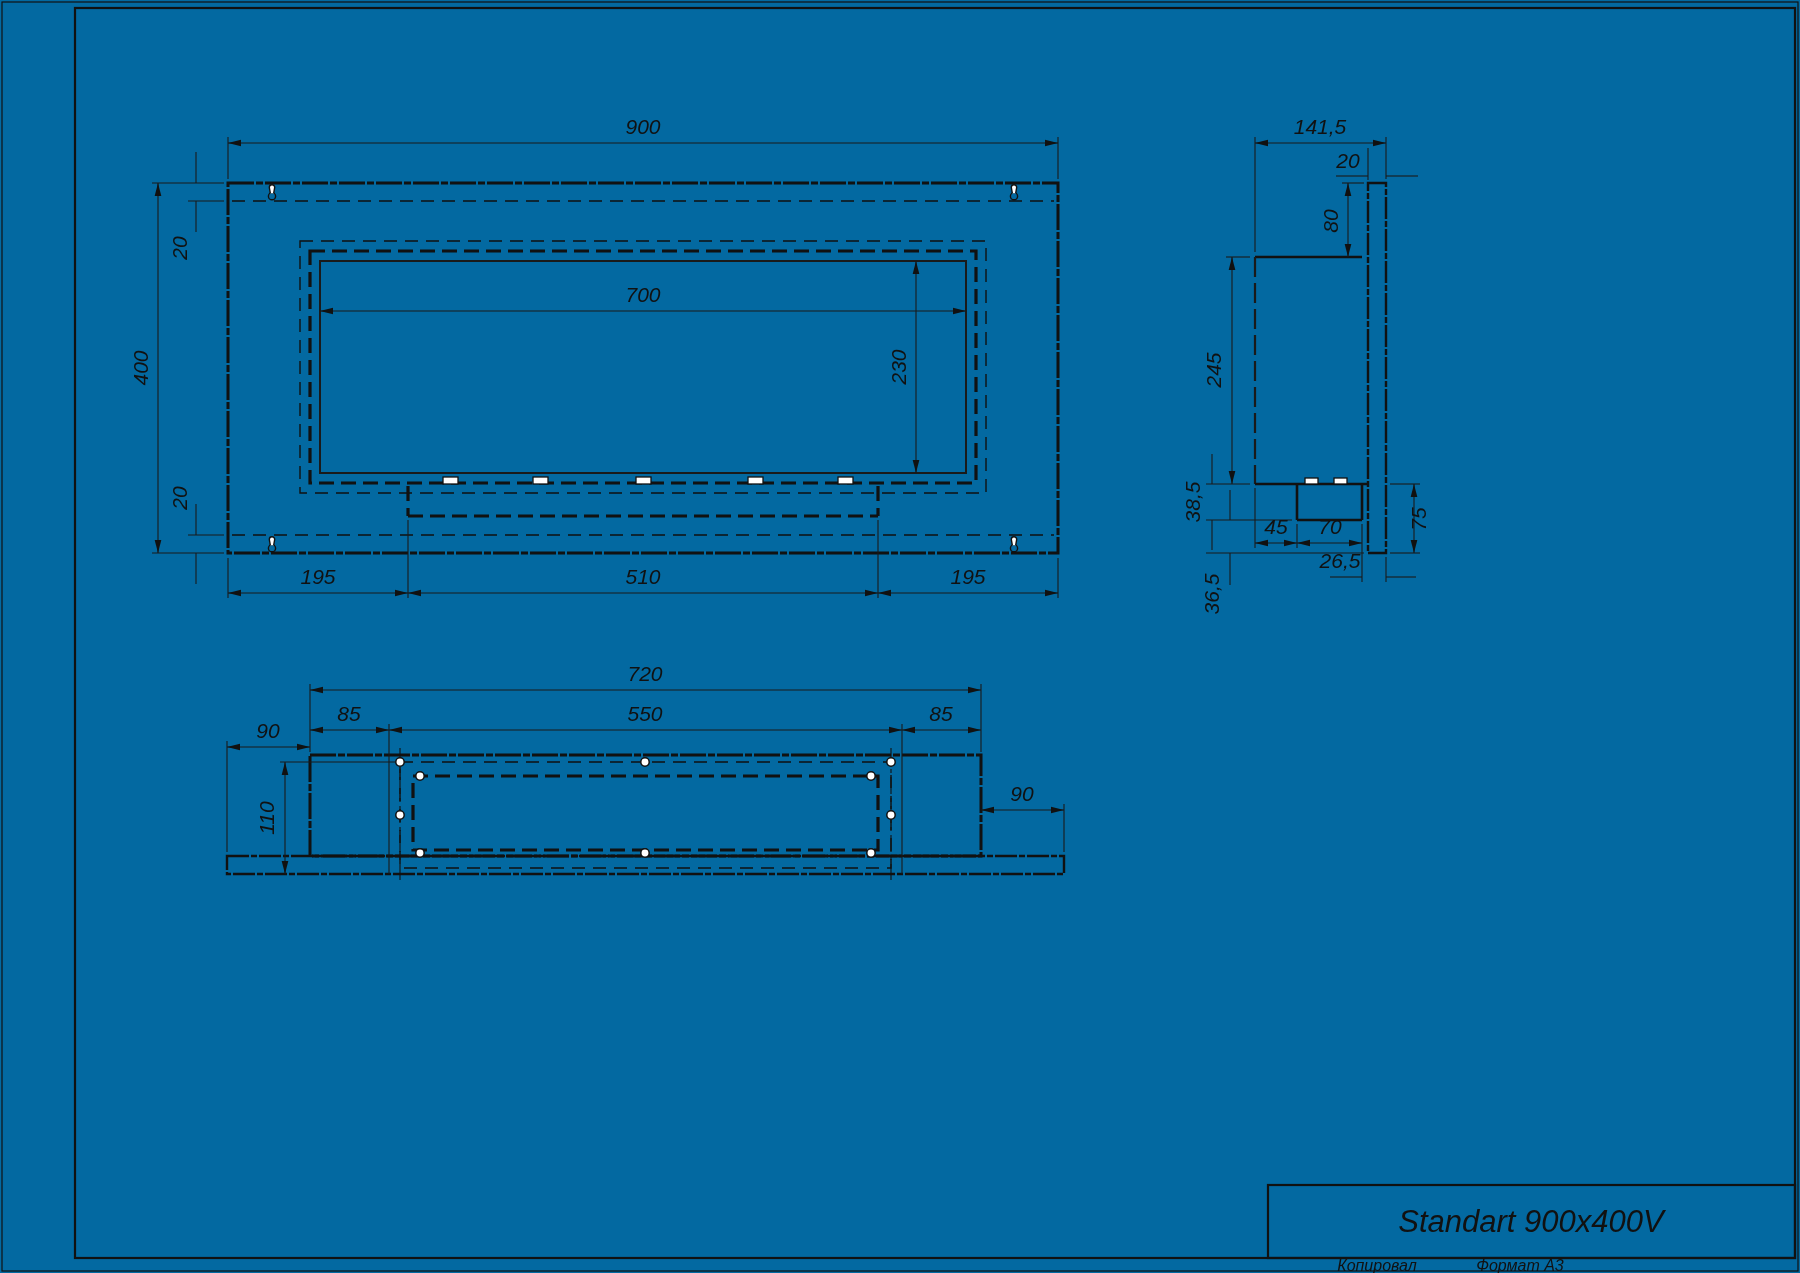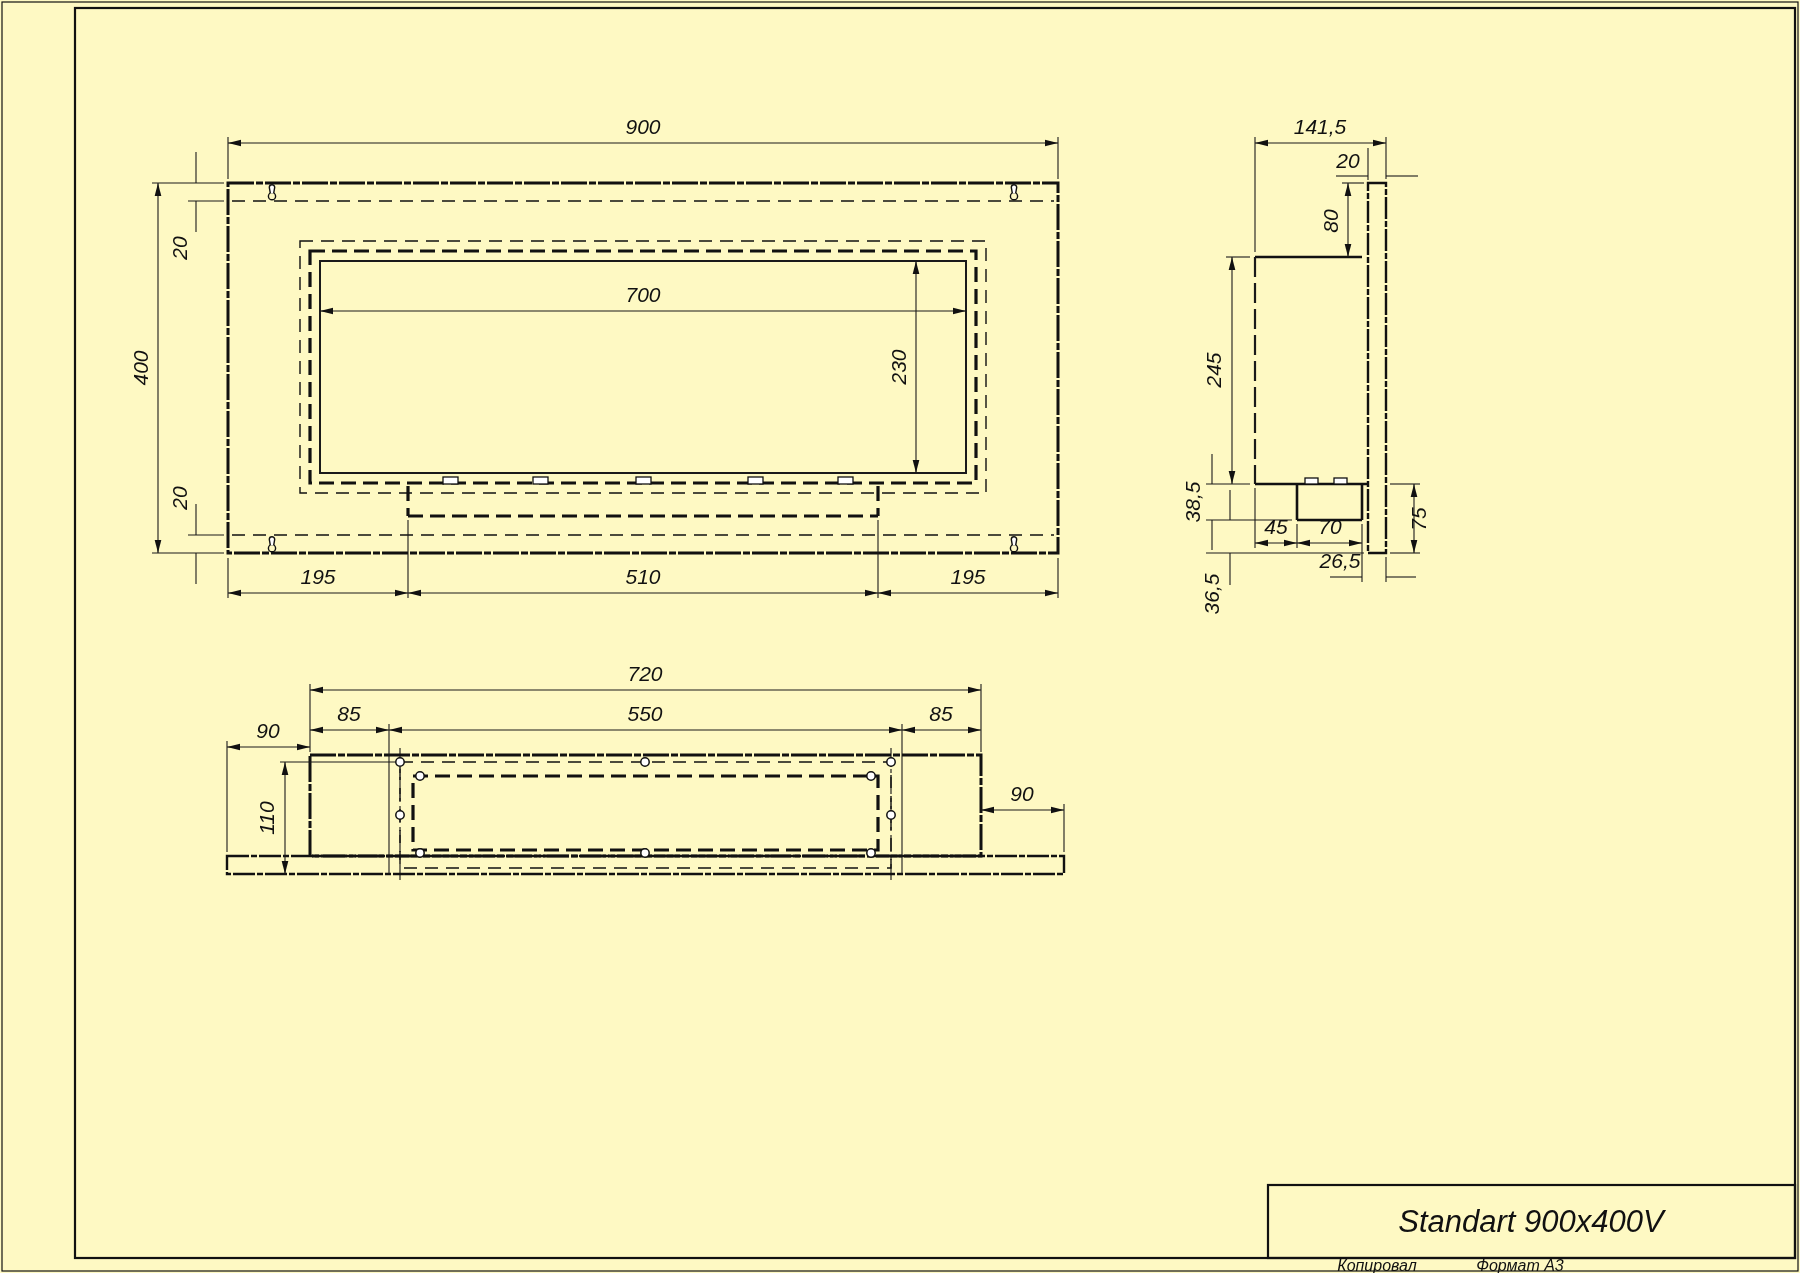--- a/index.html
+++ b/index.html
@@ -1,16 +1,16 @@
 <!DOCTYPE html>
 <html><head>
 <meta charset="utf-8">
 <style>
   html,body{margin:0;padding:0;background:#ffffff;}
-  .sheet{width:1800px;height:1273px;position:relative;background:#fef9c3;}
+  .sheet{width:1800px;height:1273px;position:relative;background:#0369a1;}
   svg{display:block;}
   
   .edge  {stroke:#111;stroke-width:3;fill:none;stroke-dasharray:26 2 7 2;stroke-linecap:butt;}
   .edge2 {stroke:#111;stroke-width:2.4;fill:none;stroke-dasharray:22 2 6 2;}
   .solid {stroke:#111;stroke-width:2.6;fill:none;}
   .hid   {stroke:#111;stroke-width:3.2;fill:none;stroke-dasharray:15 7;}
   .dsh   {stroke:#111;stroke-width:1.4;fill:none;stroke-dasharray:13 8;}
   .cl    {stroke:#111;stroke-width:1.1;fill:none;stroke-dasharray:17 4 4 4;}
   .thin  {stroke:#1a1a1a;stroke-width:1.1;fill:none;}
   .frame {stroke:#111;stroke-width:2.2;fill:none;}

